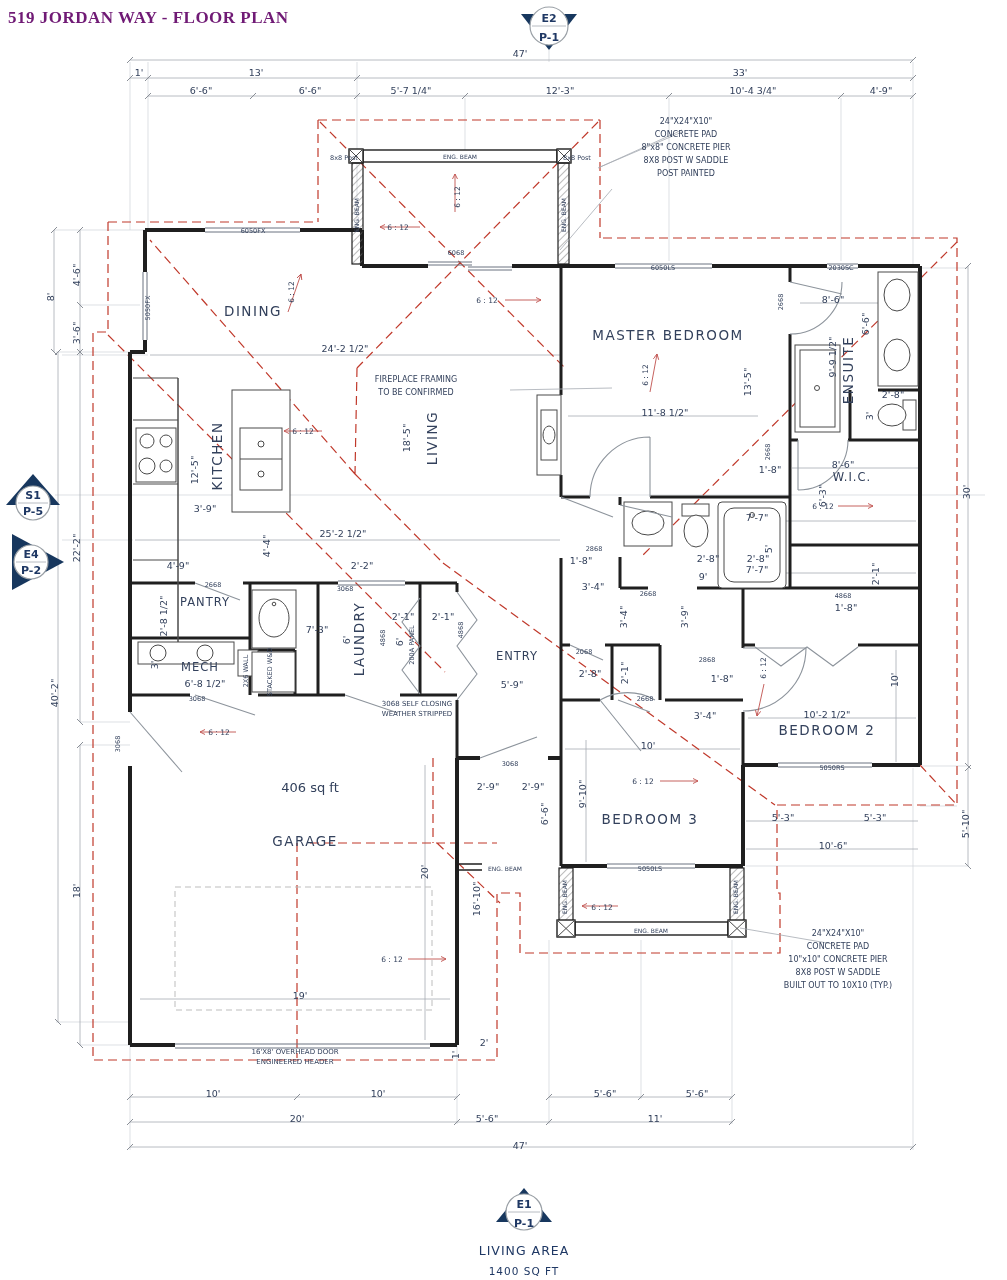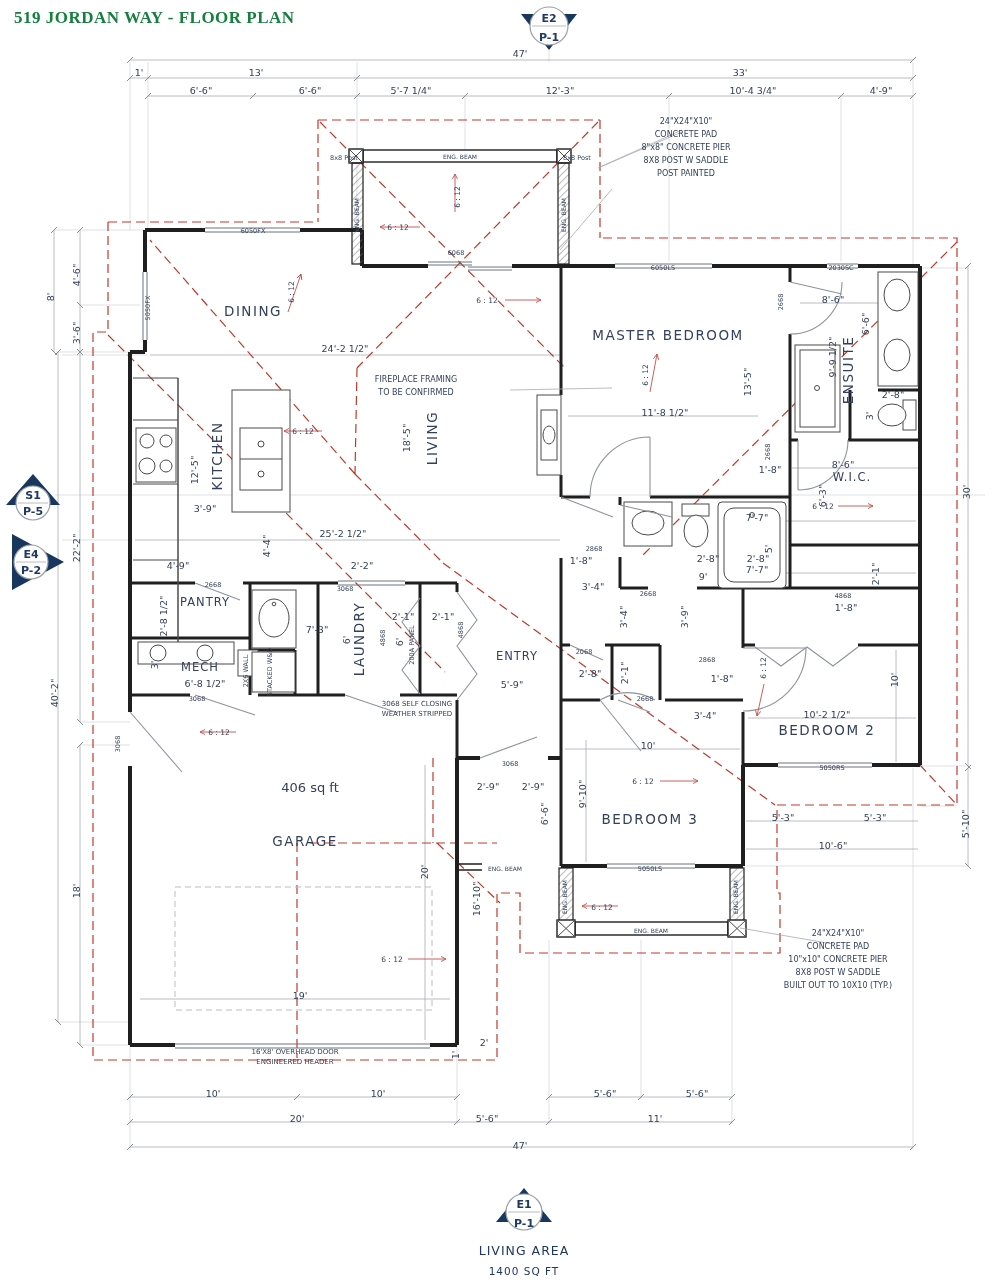--- a/index.html
+++ b/index.html
@@ -1,18 +1,18 @@
 <!DOCTYPE html>
 <html><head>
 <meta charset="utf-8">
 <style>
   html,body{margin:0;padding:0;background:#fff;}
   #stage{position:relative;width:1007px;height:1280px;background:#fff;overflow:hidden;
          font-family:"DejaVu Sans",sans-serif;}
-  #title{position:absolute;left:14px;top:8px;color:#15803d;font-family:"Liberation Serif",serif;
+  #title{position:absolute;left:8px;top:8px;color:#701a75;font-family:"Liberation Serif",serif;
          font-weight:bold;font-size:17px;letter-spacing:.5px;}
   svg{position:absolute;left:0;top:0;}
   
   .wall{stroke:#1f1f1f;stroke-width:4;fill:none;}
   .wallthin{stroke:#1f1f1f;stroke-width:3;fill:none;}
   .fix{stroke:#4a4a4a;stroke-width:1;fill:#fff;}
   .fixl{stroke:#4a4a4a;stroke-width:1;fill:none;}
   .door{stroke:#8d949c;stroke-width:1.1;fill:none;}
   .win{stroke:#6b7280;stroke-width:1;fill:none;}
   .winbg{fill:#fff;stroke:none;}

